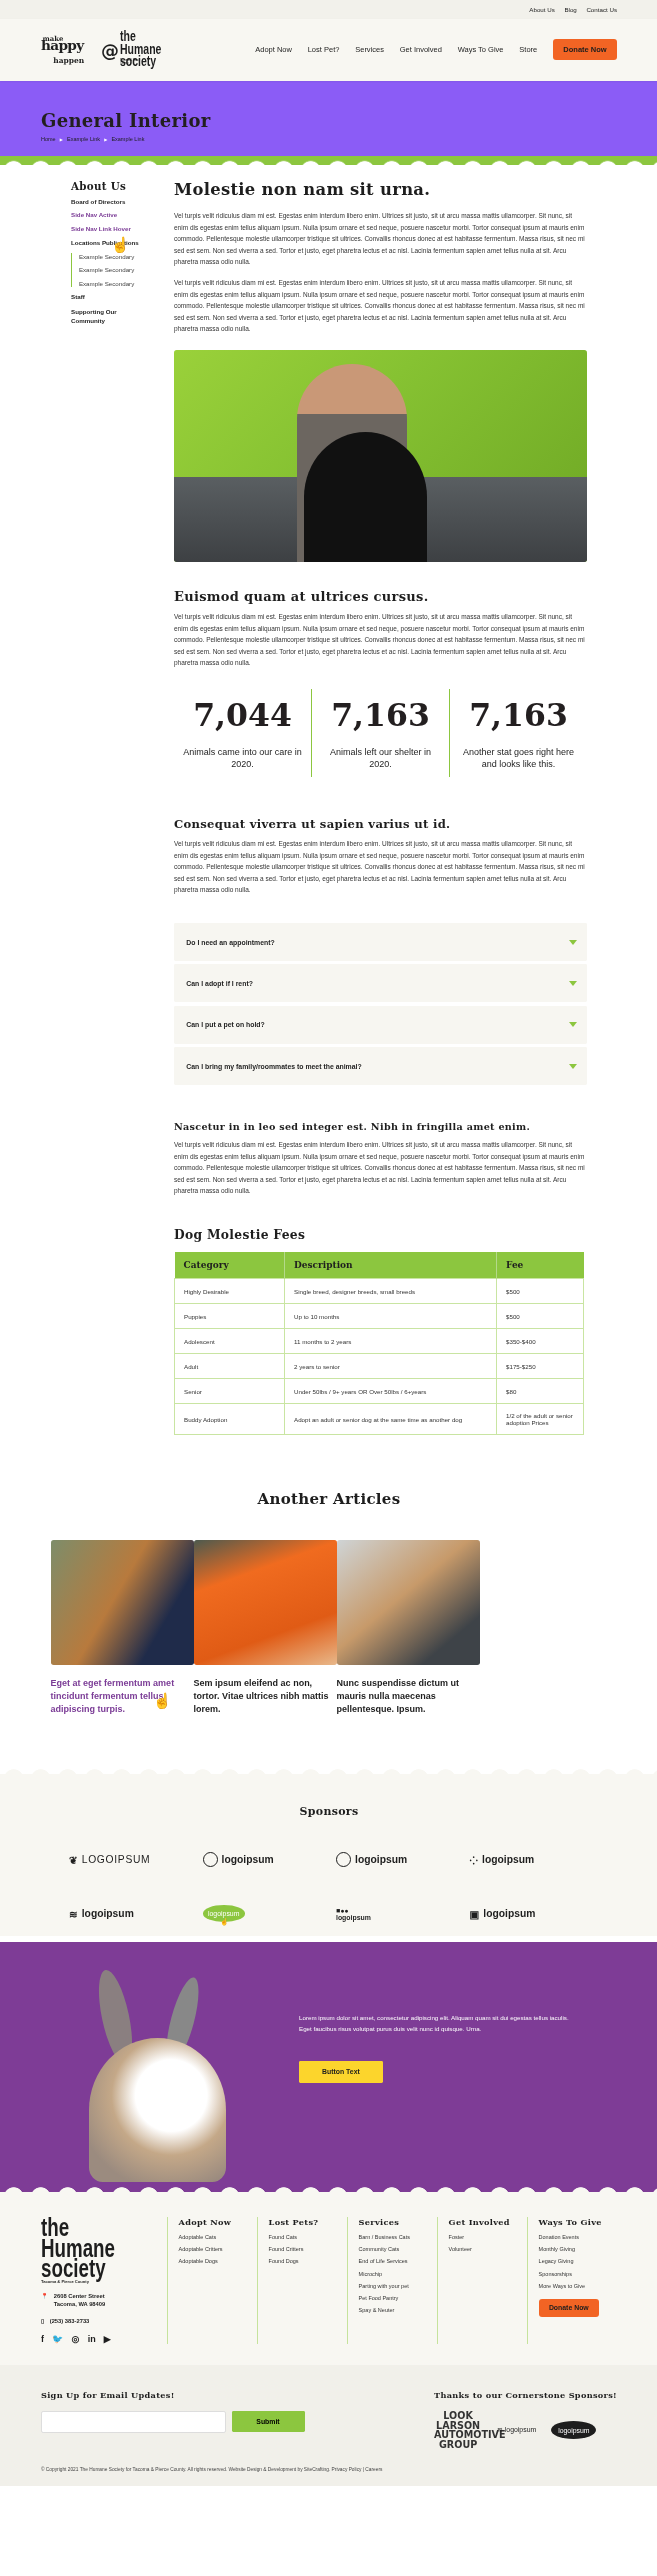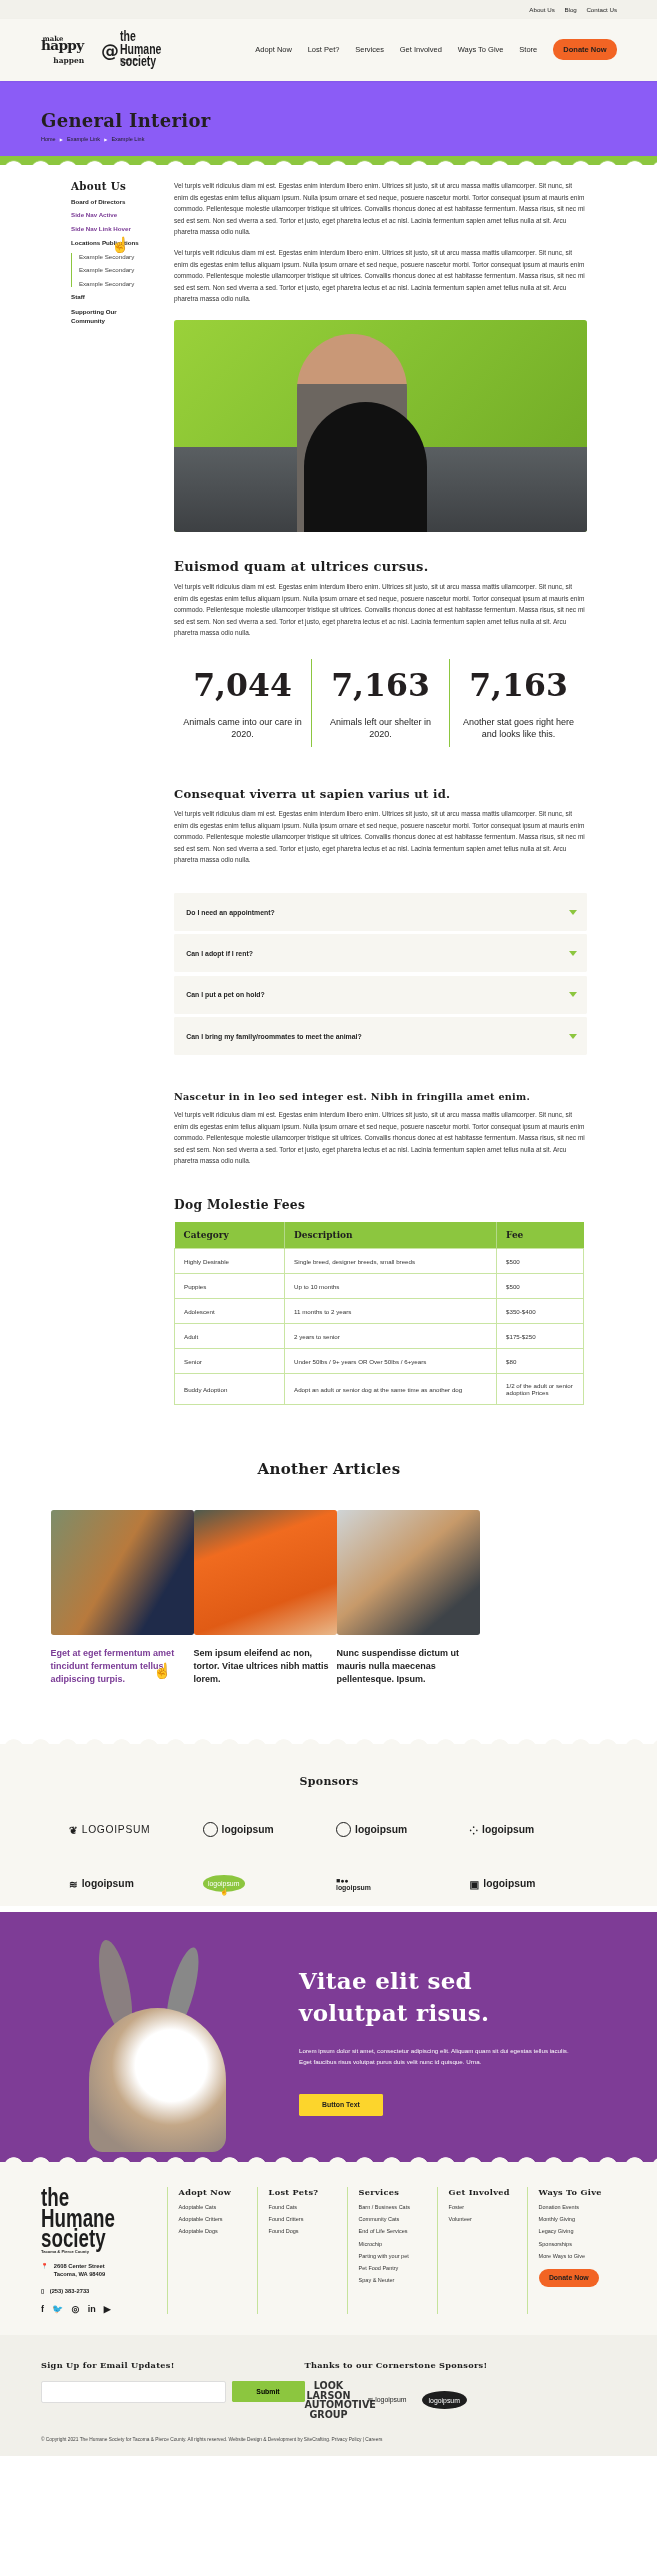--- a/index.html
+++ b/index.html
@@ -10,21 +10,21 @@
 .header{height:62px;background:#f8f7f2;display:flex;align-items:center;padding:0 41px;box-shadow:0 0.7px 2.1px rgba(0,0,0,.12);position:relative;z-index:2}
 .logo{width:103px;height:41px;position:relative}
 .logo .mk{position:absolute;left:1.4px;top:5.5px;font:bold 6.9px "DejaVu Serif",serif}
 .logo .hp{position:absolute;left:0;top:8px;font:900 13.7px "DejaVu Serif",serif;letter-spacing:-0.7px}
 .logo .hn{position:absolute;left:12.3px;top:27px;font:bold 7.5px "DejaVu Serif",serif}
 .logo .at{position:absolute;left:60px;top:11px;font:bold 18px "DejaVu Sans",sans-serif}
 .logo .th{position:absolute;left:79px;top:1.4px;font:bold 15px/12.3px "Liberation Sans Narrow","Liberation Sans",sans-serif;transform:scaleX(.7);transform-origin:left}
 .logo .tc{position:absolute;left:79px;top:29.5px;font-size:2.7px}
 .nav{margin-left:auto;display:flex;align-items:center;gap:15.8px;font-size:7.5px}
 .nav a{color:#1e1e1e;text-decoration:none}
-.btn-orange{background:#f26424;color:#1e1e1e;font-weight:bold;padding:6.2px 10.3px;border-radius:10px;font-size:7.5px;border:none}
+.btn-orange{background:#f26424;color:#1e1e1e;font-weight:bold;padding:6.2px 10.3px;border-radius:3px;font-size:7.5px;border:none}
 .banner{background:#8b5cf6;height:75px;position:relative;padding:29px 41px 0}
 .banner h1{font-size:18px;color:#231f20}
 .crumbs{margin-top:5.5px;font-size:5.5px;display:flex;gap:4.1px;align-items:center}
 .crumbs .sep{color:#fff;font-size:4.1px}
 .wave{height:9.6px;background:radial-gradient(circle at 13.7px 15px,#fff 9.6px,transparent 10.3px) 0 0/27px 9.6px repeat-x}
 .wave-green{background-color:#8cc63f}
 .main{display:flex;padding:15px 41px 0 71px}
 .side{width:103px;flex:none}
 .side h3{font-size:10.3px;margin-bottom:5.5px}
 .side a{display:block;font-weight:bold;font-size:6.2px;color:#1e1e1e;text-decoration:none;margin-bottom:6.9px}
@@ -79,21 +79,21 @@
 .fbrand{width:116px}
 .flogo{font:bold 25px/20.6px "Liberation Sans Narrow","Liberation Sans",sans-serif;transform:scaleX(.75);transform-origin:left}
 .fline{display:flex;gap:5.5px;font-size:5.8px;font-weight:bold;margin-top:8.2px;line-height:8.2px}
 .social{display:flex;gap:8.2px;margin-top:9.6px;font-size:9px;font-weight:bold}
 .fcols{display:flex;margin-left:9.6px}
 .fcol{border-left:1.4px solid #c6e39c;padding:0 11px;width:90px;min-height:110px}
 .fcol h4{font-size:8.2px;margin-bottom:6.9px}
 .fcol a{display:block;font-size:5.5px;color:#333;text-decoration:none;margin-bottom:6.2px}
 .fcol .btn-orange{margin-top:4.1px;display:inline-block;padding:5.5px 10.3px;font-size:6.9px}
 .bottom{background:#f1f0ea;padding:25px 41px 13.7px}
-.brow{display:flex;}
+.brow{display:flex;justify-content:space-between}
 .bottom h4{font-size:8.2px;margin-bottom:11px}
 .signup{display:flex;gap:5.5px}
 .signup input{width:185px;height:22px;border:0.7px solid #ddd;border-radius:2.1px;background:#fff}
 .btn-green{background:#8cc63f;width:73px;height:20.6px;border:none;border-radius:1.4px;font-weight:bold;font-size:6.9px}
 .csp{display:flex;align-items:center;gap:15px}
 .larson{font:900 9.6px "DejaVu Sans",sans-serif;line-height:9.6px;text-align:center;color:#333}
 .copyright{font-size:4.8px;color:#444;margin-top:18px}
 .cursor{position:absolute;font-size:15px}
 </style>
 </head>
@@ -148,20 +148,21 @@
       <a href="#">Example Secondary</a>
       <a href="#">Example Secondary</a>
       <a href="#">Example Secondary</a>
     </div>
     <a href="#">Staff</a>
     <a href="#" style="width:62px;line-height:9px">Supporting Our Community</a>
     <span class="cursor" style="left:40px;top:56px">☝</span>
   </aside>
 
   <main class="content">
+    <h2 class="slab">Molestie non nam sit urna.</h2>
     <p>Vel turpis velit ridiculus diam mi est. Egestas enim interdum libero enim. Ultrices sit justo, sit ut arcu massa mattis ullamcorper. Sit nunc, sit enim dis egestas enim tellus aliquam ipsum. Nulla ipsum ornare et sed neque, posuere nascetur morbi. Tortor consequat ipsum at mauris enim commodo. Pellentesque molestie ullamcorper tristique sit ultrices. Convallis rhoncus donec at est habitasse fermentum. Massa risus, sit nec mi sed est sem. Non sed viverra a sed. Tortor et justo, eget pharetra lectus et ac nisl. Lacinia fermentum sapien amet tellus nulla at sit. Arcu pharetra massa odio nulla.</p>
     <p>Vel turpis velit ridiculus diam mi est. Egestas enim interdum libero enim. Ultrices sit justo, sit ut arcu massa mattis ullamcorper. Sit nunc, sit enim dis egestas enim tellus aliquam ipsum. Nulla ipsum ornare et sed neque, posuere nascetur morbi. Tortor consequat ipsum at mauris enim commodo. Pellentesque molestie ullamcorper tristique sit ultrices. Convallis rhoncus donec at est habitasse fermentum. Massa risus, sit nec mi sed est sem. Non sed viverra a sed. Tortor et justo, eget pharetra lectus et ac nisl. Lacinia fermentum sapien amet tellus nulla at sit. Arcu pharetra massa odio nulla.</p>
 
     <div class="hero-img">
       <div class="van"></div>
       <div class="person"></div>
       <div class="dog"></div>
     </div>
 
     <h3 class="slab" style="font-size:13px">Euismod quam at ultrices cursus.</h3>
@@ -310,21 +311,20 @@
   </div>
 </section>
 
 <section class="cta">
   <div class="bunny">
     <div class="ear1"></div>
     <div class="ear2"></div>
     <div class="head"></div>
   </div>
   <div class="txt">
-    <h2 class="slab">Vitae elit sed volutpat risus.</h2>
     <p>Lorem ipsum dolor sit amet, consectetur adipiscing elit. Aliquam quam sit dui egestas tellus iaculis. Eget faucibus risus volutpat purus duis velit nunc id quisque. Urna.</p>
     <button class="btn-yellow">Button Text</button>
   </div>
 </section>
 <div class="wave-purple"></div>
 
 <footer class="footer">
   <div class="fbrand">
     <div class="flogo">the Humane society</div>
     <div style="font-size:4.1px;font-weight:bold">Tacoma &amp; Pierce County</div>

